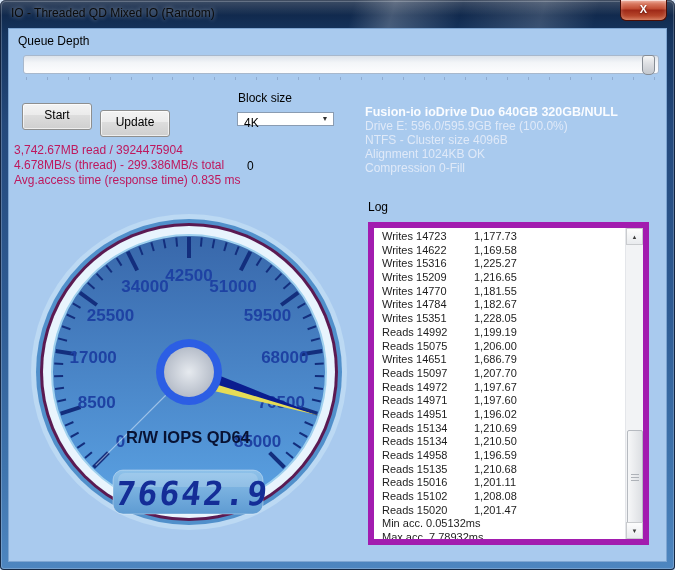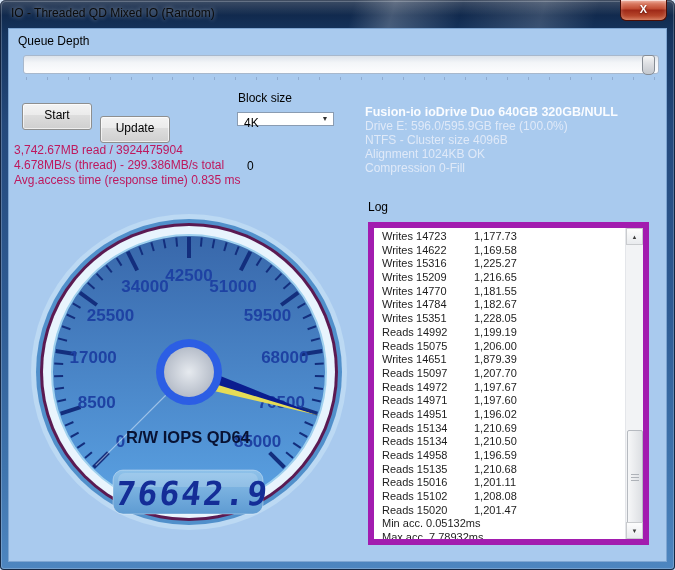--- a/index.html
+++ b/index.html
@@ -26,21 +26,21 @@
   .slider-thumb{position:absolute;right:3px;top:-1px;width:11px;height:18px;border:1px solid #878d95;border-radius:3px 3px 5px 5px;
     background:linear-gradient(180deg,#f6f6f6,#dcdee2 45%,#c4c8ce);}
   .slider-ticks{position:absolute;left:18px;top:49px;width:629px;height:4px;display:flex;justify-content:space-between;}
   .slider-ticks i{width:1px;height:3px;background:#8fabd0;}
 
   
   .btn{position:absolute;width:68px;height:25px;font-size:12px;color:#000;text-align:center;line-height:23px;cursor:pointer;
     border:1px solid #8e8f8f;border-radius:3px;
     background:linear-gradient(180deg,#f3f3f3,#ebebeb 45%,#dddddd 46%,#cfcfcf);
     box-shadow:inset 0 0 0 1px rgba(255,255,255,.65);}
-  #btn-start{left:14px;top:75px;} #btn-update{left:92px;top:88px;}
+  #btn-start{left:14px;top:75px;} #btn-update{left:92px;top:82px;}
   .combo{position:absolute;left:229px;top:84px;width:97px;height:14px;background:#fff;border:1px solid #8a9cb2;
     font-size:12px;line-height:20px;padding-left:6px;box-sizing:border-box;cursor:pointer;}
   .combo-arrow{position:absolute;right:0;top:0;width:16px;height:100%;display:flex;align-items:center;justify-content:center;
     font-size:7px;color:#333;}
 
   .stats{position:absolute;left:6px;top:115px;font-size:12px;color:#be185d;line-height:15px;white-space:nowrap;}
   #counter{position:absolute;left:239px;top:131px;font-size:12px;color:#000;}
 
   .drive-info{position:absolute;left:357px;top:77px;font-size:12px;line-height:14px;color:#dfe9f8;white-space:nowrap;}
   .drive-title{font-weight:bold;font-size:12.5px;color:#fafcff;}
@@ -173,21 +173,21 @@
           <div class="log-row">
             <span class="l">Reads 14992</span>
             <span class="v">1,199.19</span>
           </div>
           <div class="log-row">
             <span class="l">Reads 15075</span>
             <span class="v">1,206.00</span>
           </div>
           <div class="log-row">
             <span class="l">Writes 14651</span>
-            <span class="v">1,879.39</span>
+            <span class="v">1,686.79</span>
           </div>
           <div class="log-row">
             <span class="l">Reads 15097</span>
             <span class="v">1,207.70</span>
           </div>
           <div class="log-row">
             <span class="l">Reads 14972</span>
             <span class="v">1,197.67</span>
           </div>
           <div class="log-row">

